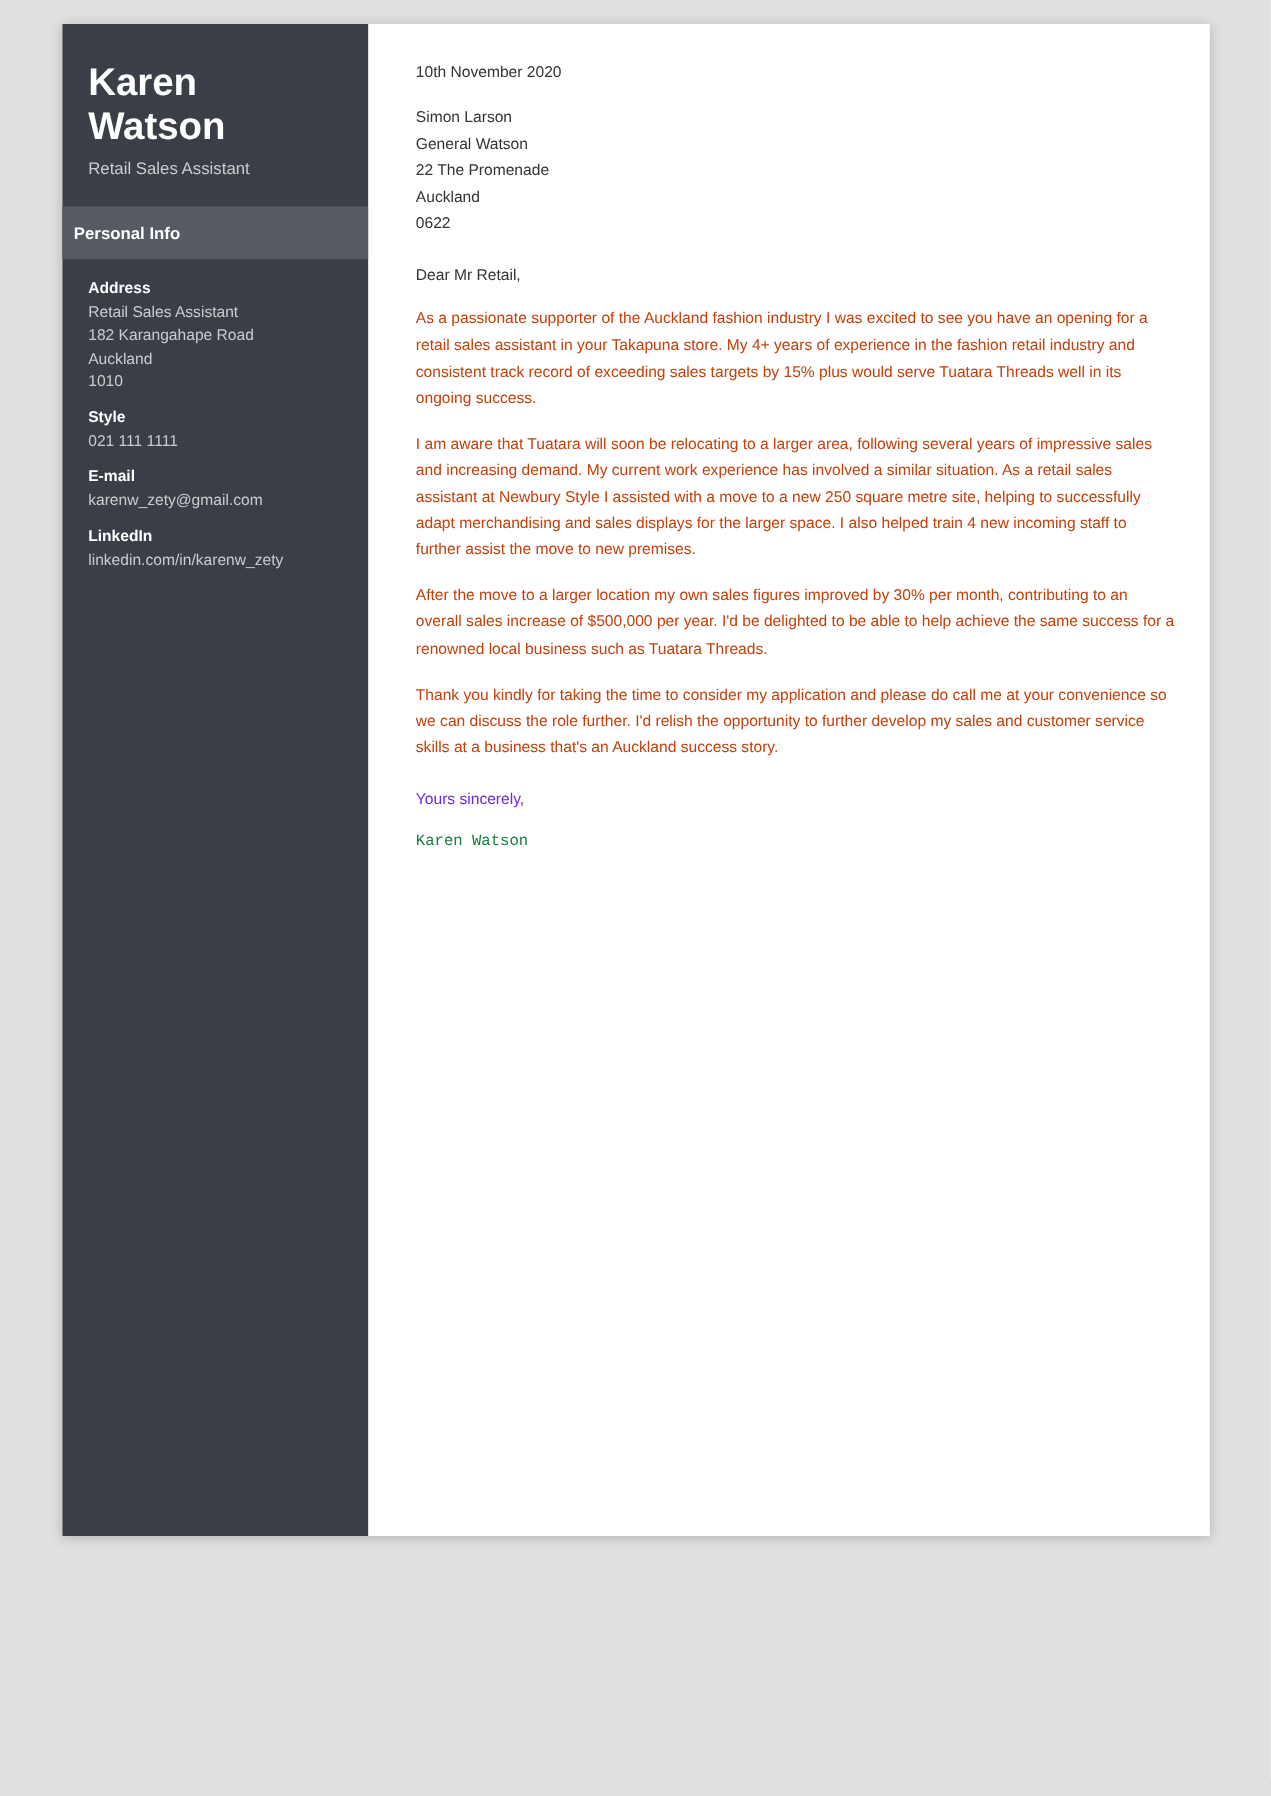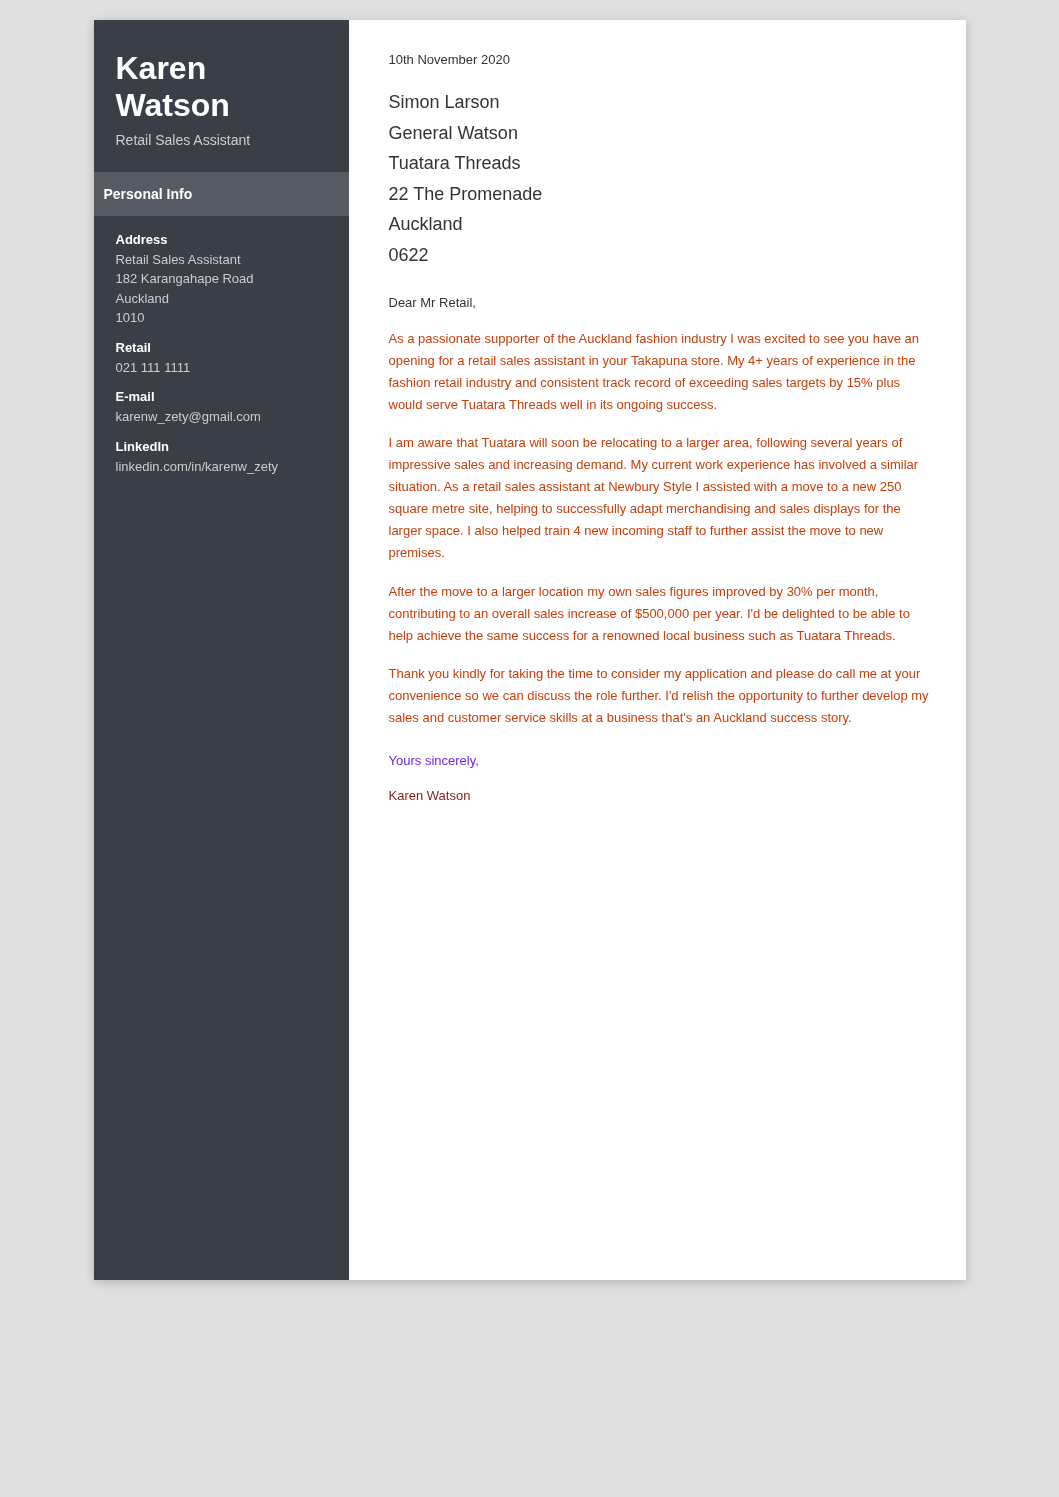--- a/index.html
+++ b/index.html
@@ -12,21 +12,21 @@
       font-family: Arial, Helvetica, sans-serif;
       background: #e0e0e0;
       display: flex;
       justify-content: center;
       align-items: flex-start;
       min-height: 100vh;
       padding: 20px;
     }
 
     .resume-container {
-      width: 872px;
+      width: 956px;
       min-height: 1260px;
       background: #fff;
       display: flex;
       box-shadow: 0 2px 10px rgba(0,0,0,0.2);
     }
 
     
     .sidebar {
       width: 255px;
       min-width: 255px;
@@ -86,21 +86,21 @@
       font-size: 13px;
       color: #333;
       margin-bottom: 20px;
     }
 
     .recipient-block {
       margin-bottom: 24px;
     }
 
     .recipient-block p {
-      font-size: 18px;
+      font-size: 13px;
       color: #333;
       line-height: 1.7;
     }
 
     .salutation {
       font-size: 13px;
       color: #333;
       margin-bottom: 18px;
     }
 
@@ -113,21 +113,22 @@
 
     .closing {
       font-size: 13px;
       color: #6d28d9;
       margin-top: 24px;
       margin-bottom: 20px;
     }
 
     .signature {
       font-size: 13px;
-      color: #7f1d1d;
+      color: #15803d;
+      font-family: Liberation Mono, monospace;
     }
   </style>
 </head>
 <body>
 
 <div class="resume-container">
 
   <div class="sidebar">
     <div class="sidebar-name">
       <span>Karen</span><br>
@@ -135,38 +136,37 @@
     </div>
     <div class="sidebar-title">Retail Sales Assistant</div>
 
     <div class="sidebar-section-title">Personal Info</div>
 
     <div class="info-label">Address</div>
     <div class="info-value">
       Retail Sales Assistant<br>182 Karangahape Road<br>Auckland<br>1010
     </div>
 
-    <div class="info-label">Retail</div>
+    <div class="info-label">Style</div>
     <div class="info-value">021 111 1111</div>
 
     <div class="info-label">E-mail</div>
     <div class="info-value">karenw_zety@gmail.com</div>
 
     <div class="info-label">LinkedIn</div>
     <div class="info-value">linkedin.com/in/karenw_zety</div>
   </div>
 
   <div class="main-content">
 
     <div class="date-line">10th November 2020</div>
 
     <div class="recipient-block">
       <p>Simon Larson</p>
       <p>General Watson</p>
-      <p>Tuatara Threads</p>
       <p>22 The Promenade</p>
       <p>Auckland</p>
       <p>0622</p>
     </div>
 
     <div class="salutation">Dear Mr Retail,</div>
 
     <p class="letter-paragraph">As a passionate supporter of the Auckland fashion industry I was excited to see you have an opening for a retail sales assistant in your Takapuna store. My 4+ years of experience in the fashion retail industry and consistent track record of exceeding sales targets by 15% plus would serve Tuatara Threads well in its ongoing success.</p>
     <p class="letter-paragraph">I am aware that Tuatara will soon be relocating to a larger area, following several years of impressive sales and increasing demand. My current work experience has involved a similar situation. As a retail sales assistant at Newbury Style I assisted with a move to a new 250 square metre site, helping to successfully adapt merchandising and sales displays for the larger space. I also helped train 4 new incoming staff to further assist the move to new premises.</p>
     <p class="letter-paragraph">After the move to a larger location my own sales figures improved by 30% per month, contributing to an overall sales increase of $500,000 per year. I'd be delighted to be able to help achieve the same success for a renowned local business such as Tuatara Threads.</p>

